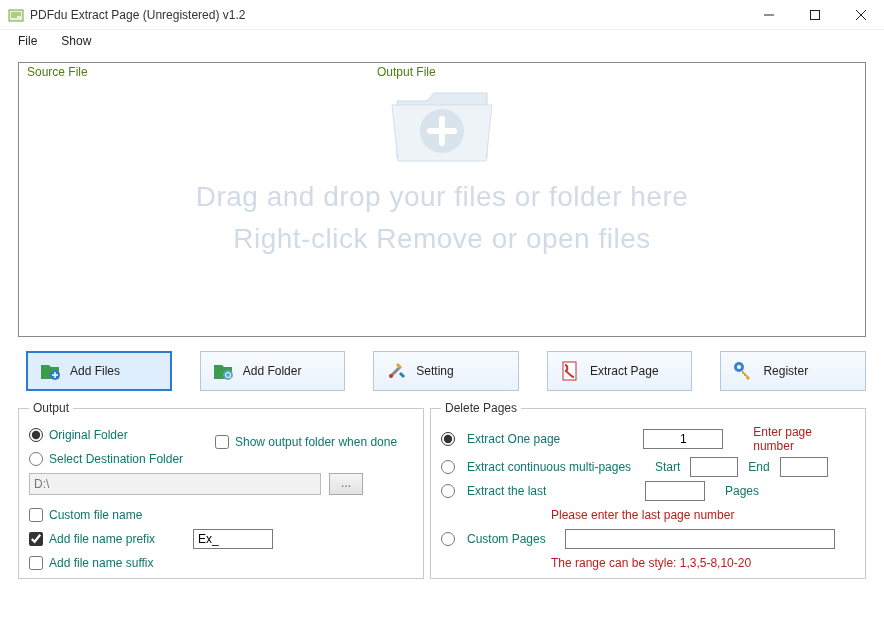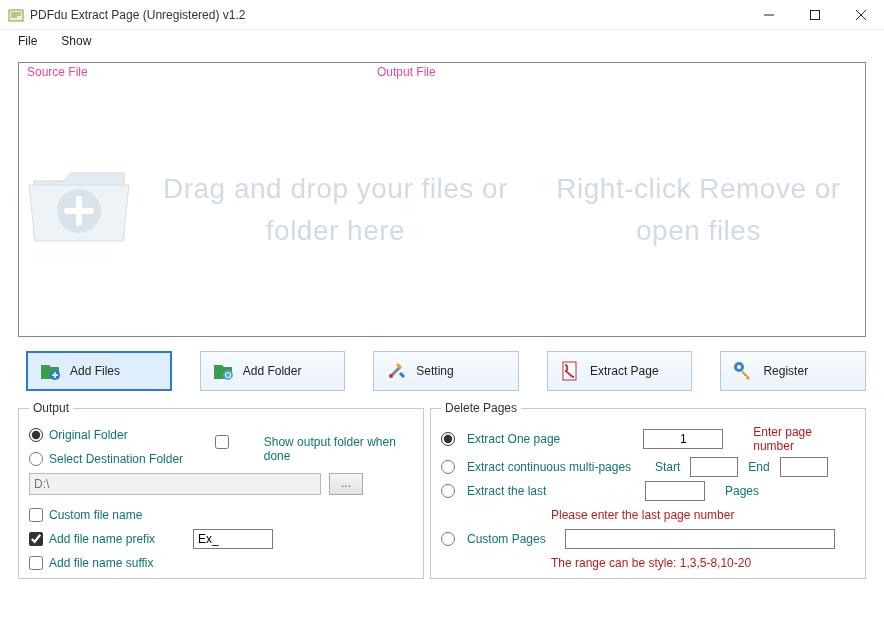--- a/index.html
+++ b/index.html
@@ -11,24 +11,24 @@
 .win-controls { display: flex; }
 .win-btn { width: 46px; height: 30px; display: flex; align-items: center; justify-content: center; color: #333; }
 
 .menubar { height: 22px; display: flex; align-items: center; padding-left: 8px; gap: 4px; }
 .menu-item { padding: 2px 10px; color: #222; }
 
 .content { padding: 10px 18px 8px 18px; }
 
 .file-panel { border: 1px solid #888; height: 275px; position: relative; background: #fff; display: flex; flex-direction: column; }
 .file-headers { display: flex; height: 20px; }
-.col-header { padding: 2px 8px; color: #ec4899; border-right: 0; }
+.col-header { padding: 2px 8px; color: #4d7c0f; border-right: 0; }
 .col-source { width: 350px; }
 .col-output { flex: 1; }
-.drop-zone { flex: 1; display: flex; flex-direction: row; align-items: center; justify-content: space-between; }
+.drop-zone { flex: 1; display: flex; flex-direction: column; align-items: center; justify-content: flex-start; }
 .folder-icon { margin-top: -10px; }
 .drop-text { color: #d0dbe6; font-size: 28px; font-weight: 400; text-align: center; line-height: 1.5; letter-spacing: 0.5px; }
 
 .toolbar { display: flex; gap: 28px; margin: 14px 0 10px 0; padding-left: 8px; }
 .tool-btn { width: 160px; height: 40px; border: 1px solid #b5c7db; background: linear-gradient(#f7fbff,#eaf2fb); display: flex; align-items: center; gap: 8px; padding-left: 10px; color: #222; }
 .tool-btn.active { border: 2px solid #2a7bd1; background: #dfeefc; }
 .tool-icon { width: 24px; height: 24px; display: flex; align-items: center; justify-content: center; }
 
 .lower { display: flex; gap: 6px; }
 fieldset { border: 1px solid #c9c9c9; padding: 6px 10px 10px 10px; position: relative; }
@@ -41,21 +41,21 @@
 .lbl { color: #0f766e; }
 .path-input { width: 292px; height: 22px; border: 1px solid #bbb; background: #f1f1f1; padding: 0 4px; color: #777; }
 .browse-btn { width: 34px; height: 22px; border: 1px solid #aaa; background: linear-gradient(#f5f5f5,#e2e2e2); margin-left: 8px; color: #666; text-align: center; line-height: 18px; }
 .txt-input { height: 20px; border: 1px solid #7a7a7a; padding: 0 4px; background: #fff; }
 .w80 { width: 80px; }
 .w60 { width: 60px; }
 .w40 { width: 48px; }
 .red { color: #b91c1c; }
 .ml-indent { margin-left: 110px; }
 
-.show-output { position: absolute; left: 196px; top: 20px; display: flex; align-items: flex-start; gap: 29px; }
+.show-output { position: absolute; left: 196px; top: 20px; display: flex; align-items: flex-end; }
 .prefix-row .txt-input { margin-left: 4px; }
 .spaced { margin-left: 4px; }
 .small-gap { gap: 6px; }
 </style>
 </head>
 <body>
 
 <div class="titlebar">
   <span class="app-icon">
     <svg width="16" height="16">

